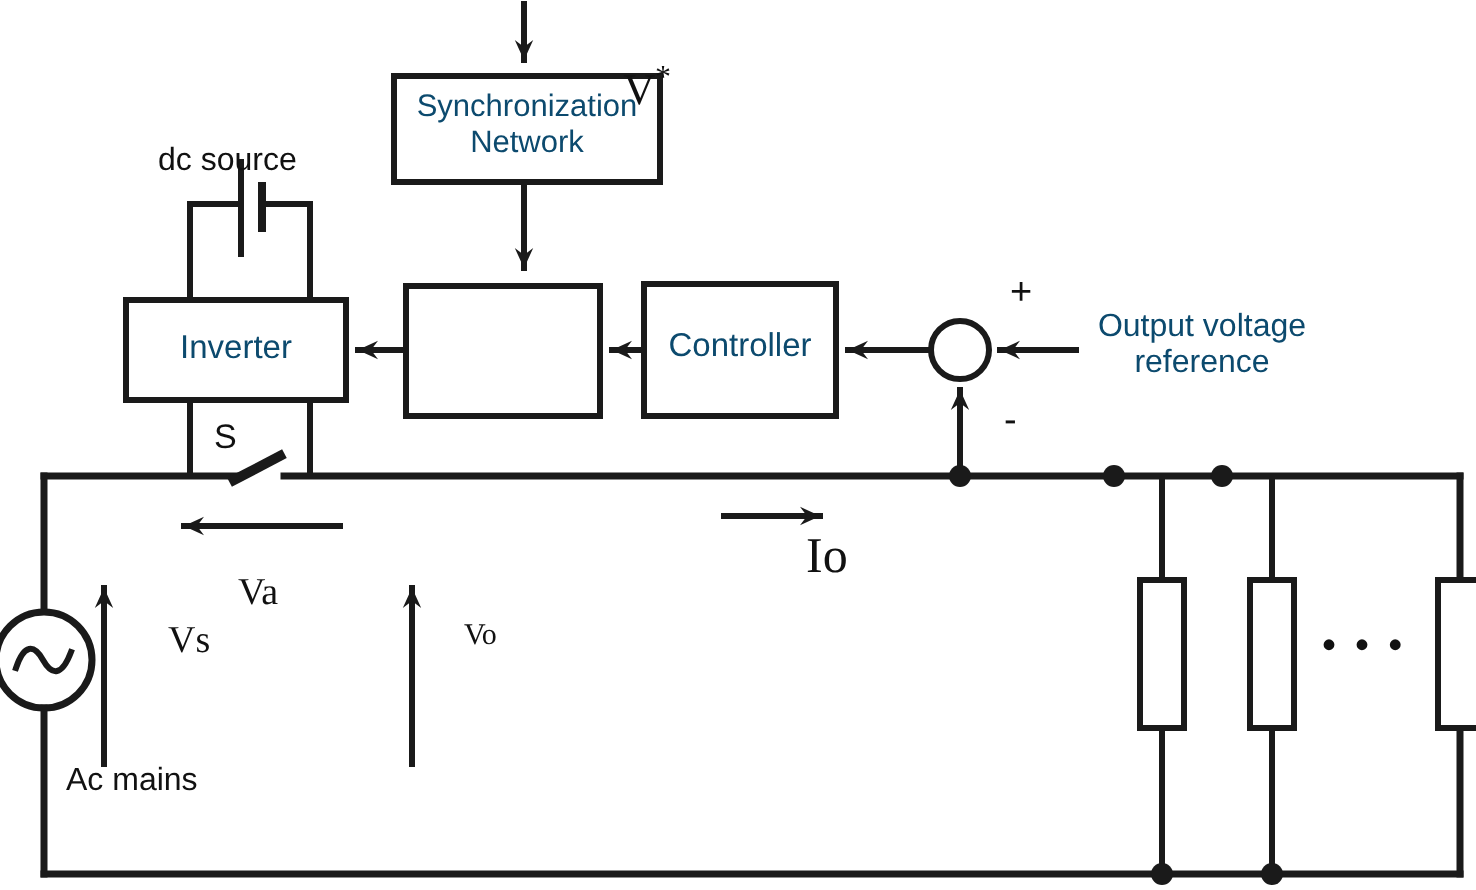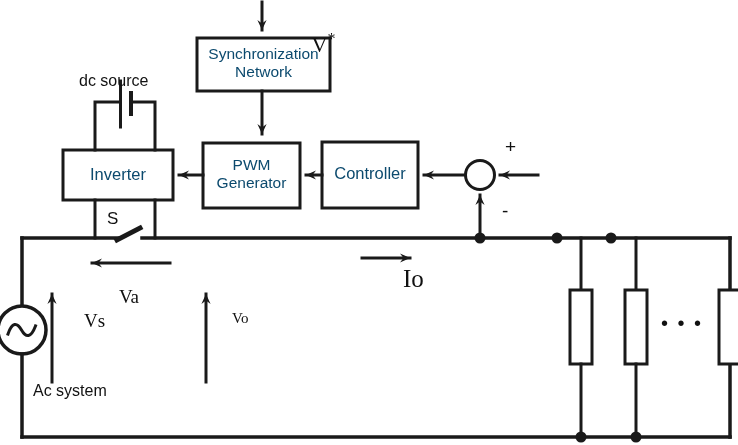--- a/index.html
+++ b/index.html
@@ -184,40 +184,40 @@
 
   <div class="lbl lbl-serif" style="left:290px; top:8px; font-size:22px;">
     <span>V</span><span style="font-size:16px; vertical-align:super; line-height:0;">*</span>
   </div>
 
   <div class="box-label" style="left:197px; top:45px; width:133px; font-size:15.5px;">Synchronization
 Network</div>
 
   <div class="lbl" style="left:79px; top:52px; font-size:16px;margin-top:20px;">dc source</div>
 
-  <div class="box-label" style="left:203px; top:156px; width:97px; font-size:15.5px;">PWM
-Generator</div>
 
   <div class="box-label" style="left:63px; top:165px; width:110px; font-size:16.5px;">Inverter</div>
 
   <div class="box-label" style="left:322px; top:164px; width:96px; font-size:16.5px;">Controller</div>
 
   <div class="lbl" style="left:505px; top:136px; font-size:19px;">+</div>
 
   <div class="lbl" style="left:502px; top:200px; font-size:19px;">-</div>
 
+  <div class="box-label" style="left:542px; top:155px; width:118px; font-size:16px; text-align:center;">Output voltage
+reference</div>
 
   <div class="lbl" style="left:107px; top:209px; font-size:17px;">S</div>
 
   <div class="lbl lbl-serif" style="left:119px; top:286px; font-size:19px;">Va</div>
 
   <div class="lbl lbl-serif" style="left:84px; top:310px; font-size:19px;">Vs</div>
 
   <div class="lbl lbl-serif" style="left:232px; top:310px; font-size:15px;">Vo</div>
 
   <div class="lbl lbl-serif" style="left:403px; top:265px; font-size:25px;">Io</div>
 
-  <div class="lbl" style="left:33px; top:382px; font-size:16px;">Ac system</div>
+  <div class="lbl" style="left:33px; top:382px; font-size:16px;">Ac mains</div>
 
 
   <div class="lbl" style="left:661px; top:312px; font-size:20px; letter-spacing:2px;">• • •</div>
 
 </div>
 
 </body></html>

